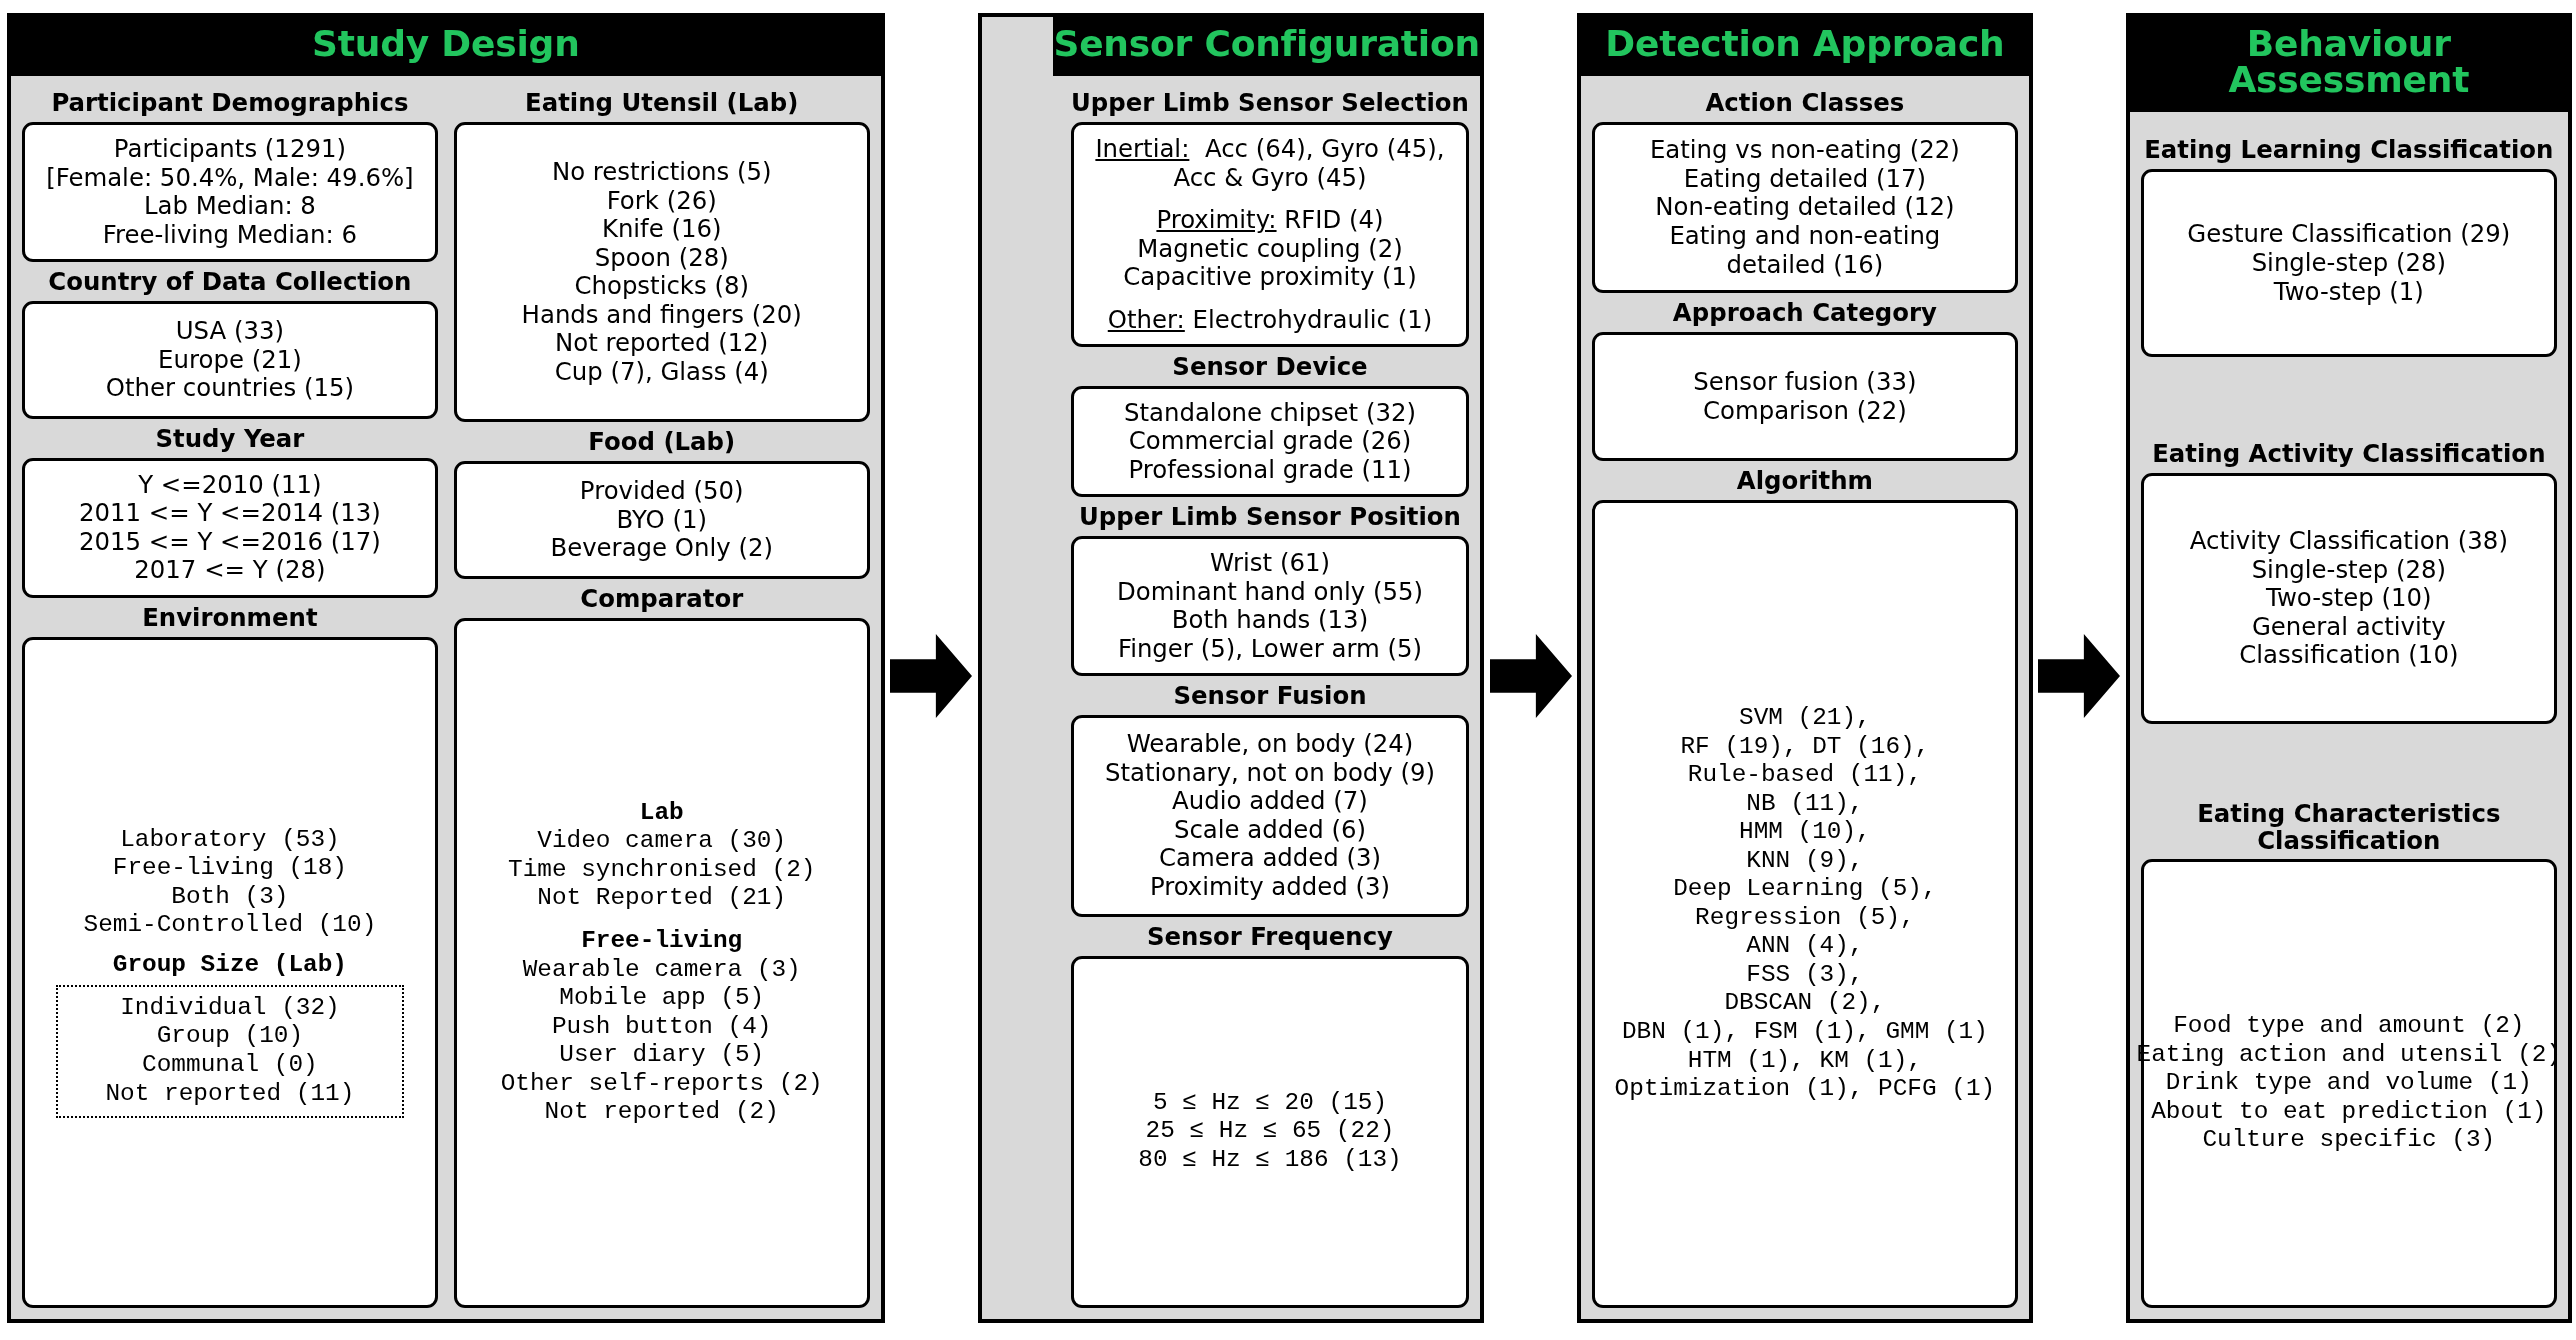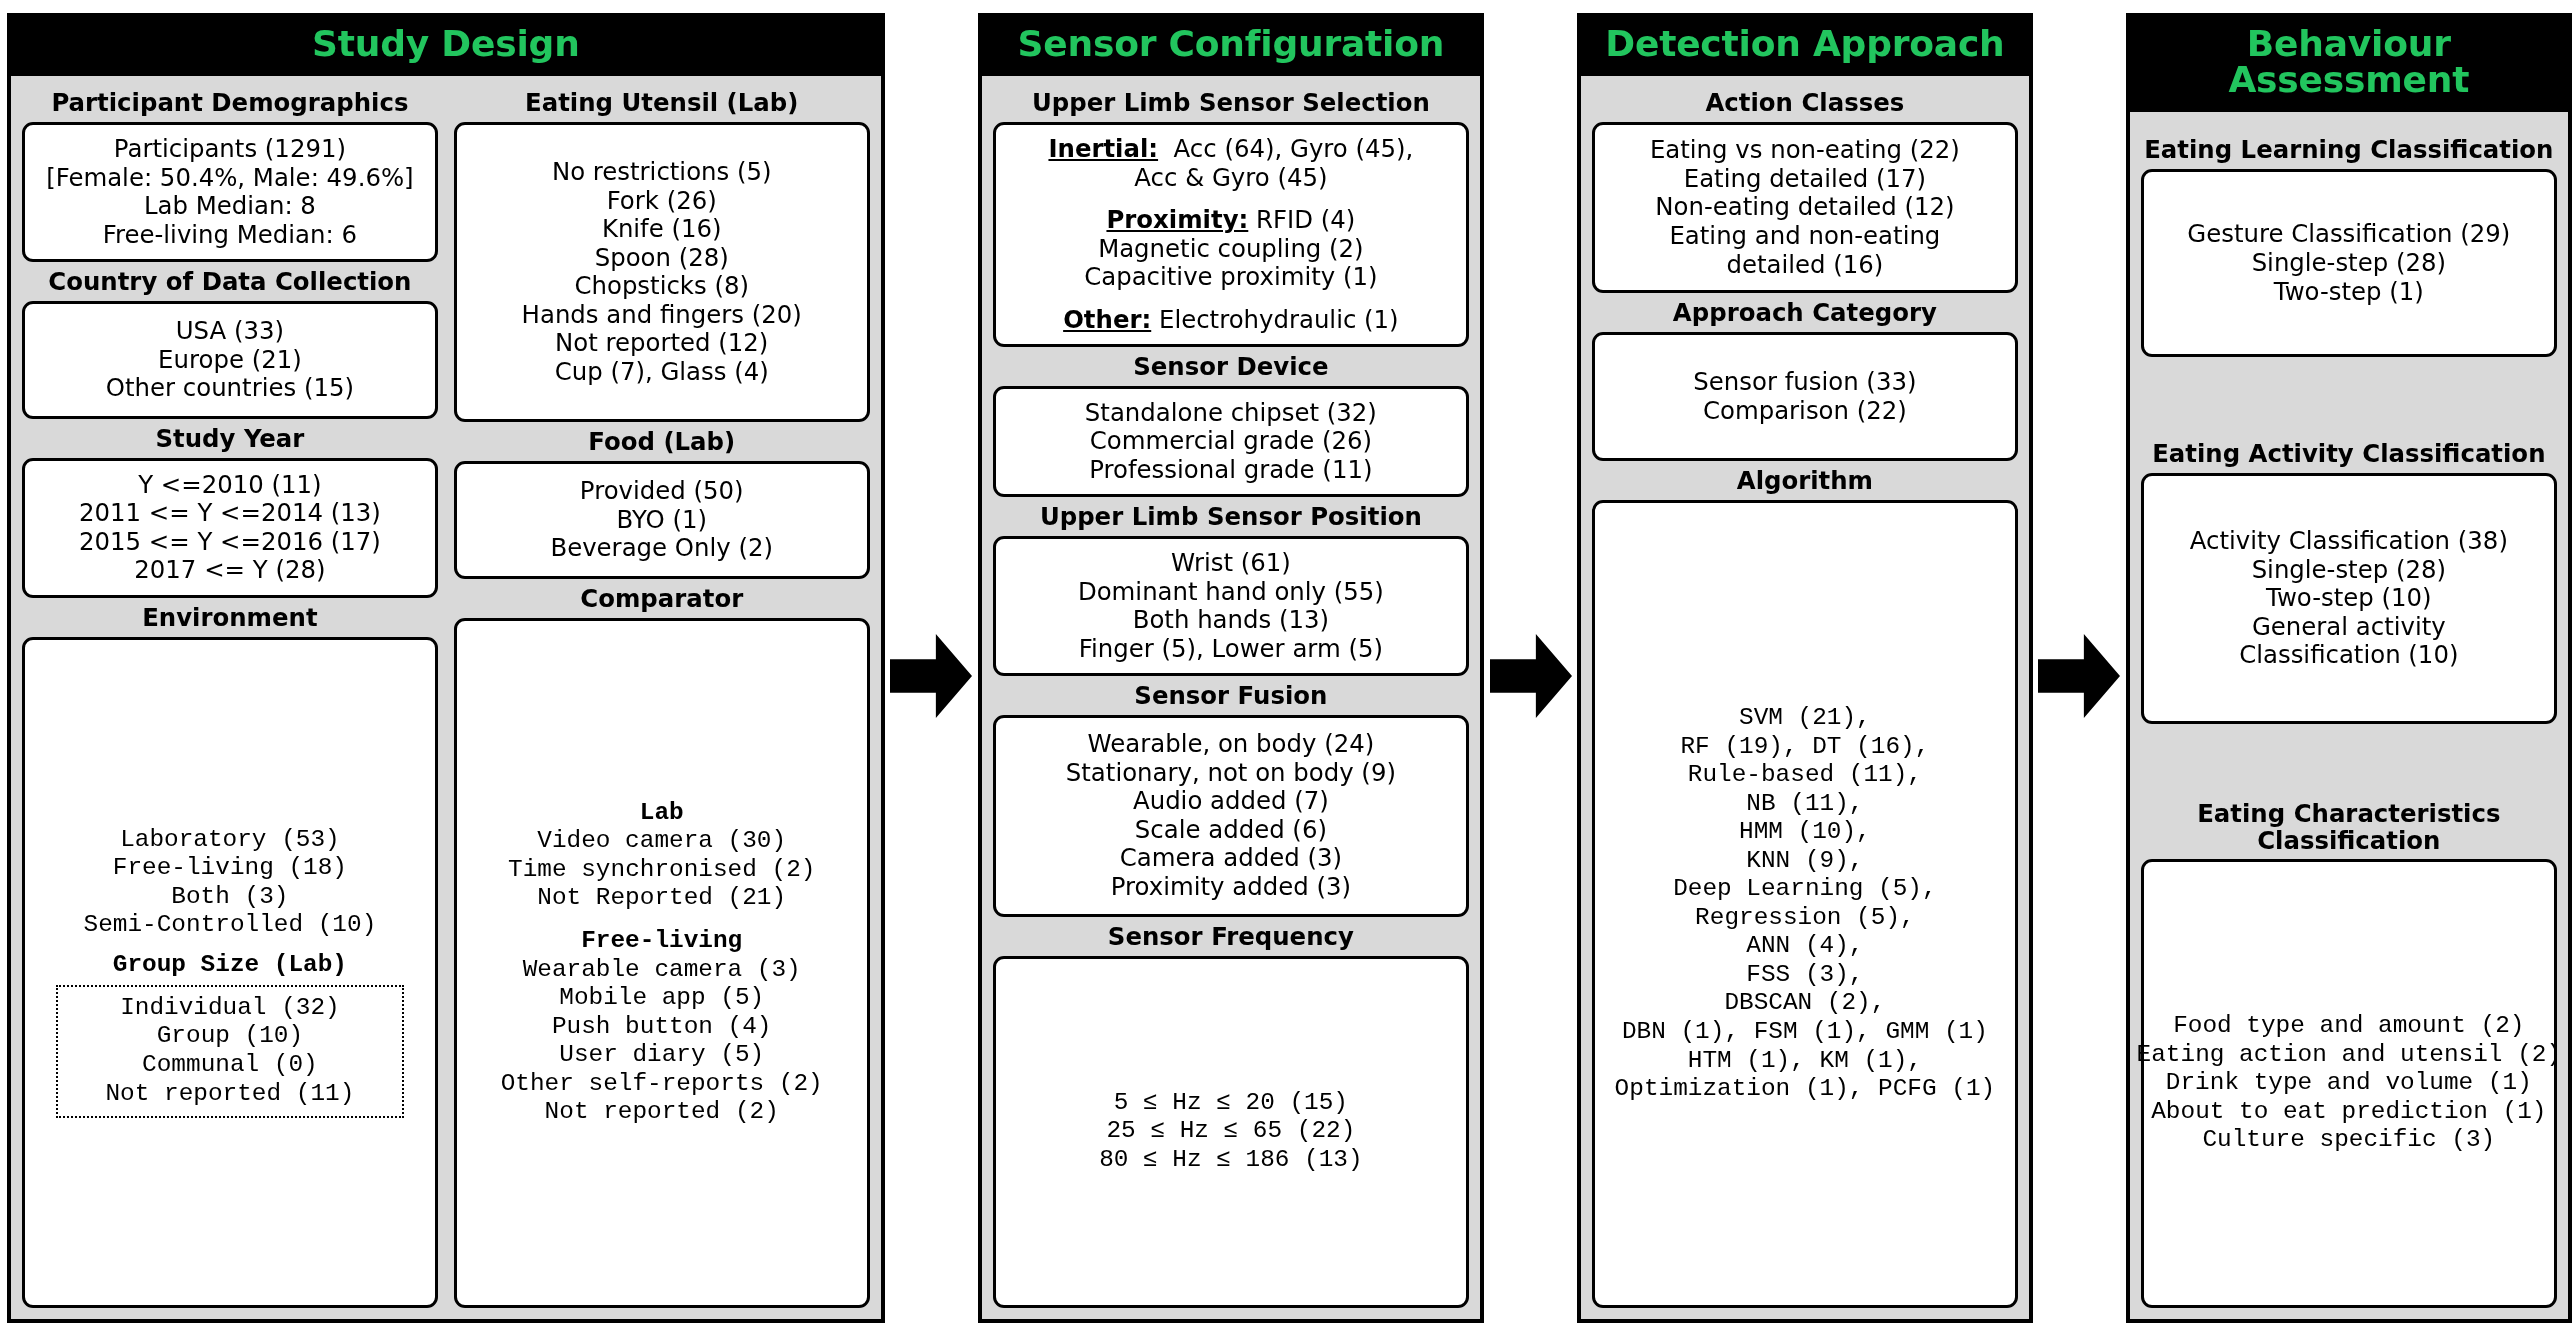--- a/index.html
+++ b/index.html
@@ -81,21 +81,21 @@
   }
   .card .ln {
     font-size: 24.4px;
     line-height: 1.17;
     color: #000;
     white-space: nowrap;
   }
   .card .ln.wrap { white-space: normal; }
   .card .ln.b { font-weight: bold; }
   .card .ln.sp { margin-top: 14px; }
-  .u { text-decoration: underline; font-weight: bold; }
+  .u { text-decoration: underline; font-weight: normal; }
 
   .dotted-wrap {
     margin-top: 7px;
     width: 88%;
     border: 2.8px dotted #000000;
     padding: 7px 4.2px 8.4px 4.2px;
     box-sizing: border-box;
   }
   .dotted-head {
     font-weight: bold;
@@ -110,21 +110,21 @@
     width: 82px;
     height: 84px;
     flex: 0 0 82px;
     margin: 0 5.6px;
     position: relative;
   }
   .arrow svg { display:block; width:100%; height:100%; }
 
   
   #panel-study     { width: 900px; margin-left: 7px; }
-  #panel-sensor    { width: 519px; }
+  #panel-sensor    { width: 519px; align-items: flex-end; }
   #panel-detection { width: 467px; }
   #panel-behaviour { width: 446px; margin-right: 4.2px; }
 
   #panel-sensor .panel-body,
   #panel-detection .panel-body,
   #panel-behaviour .panel-body { flex-direction: column; gap: 0; }
 
   
   #panel-behaviour .section-head { padding-top: 18px; }
   #panel-behaviour .card { padding: 24px 15px; }

